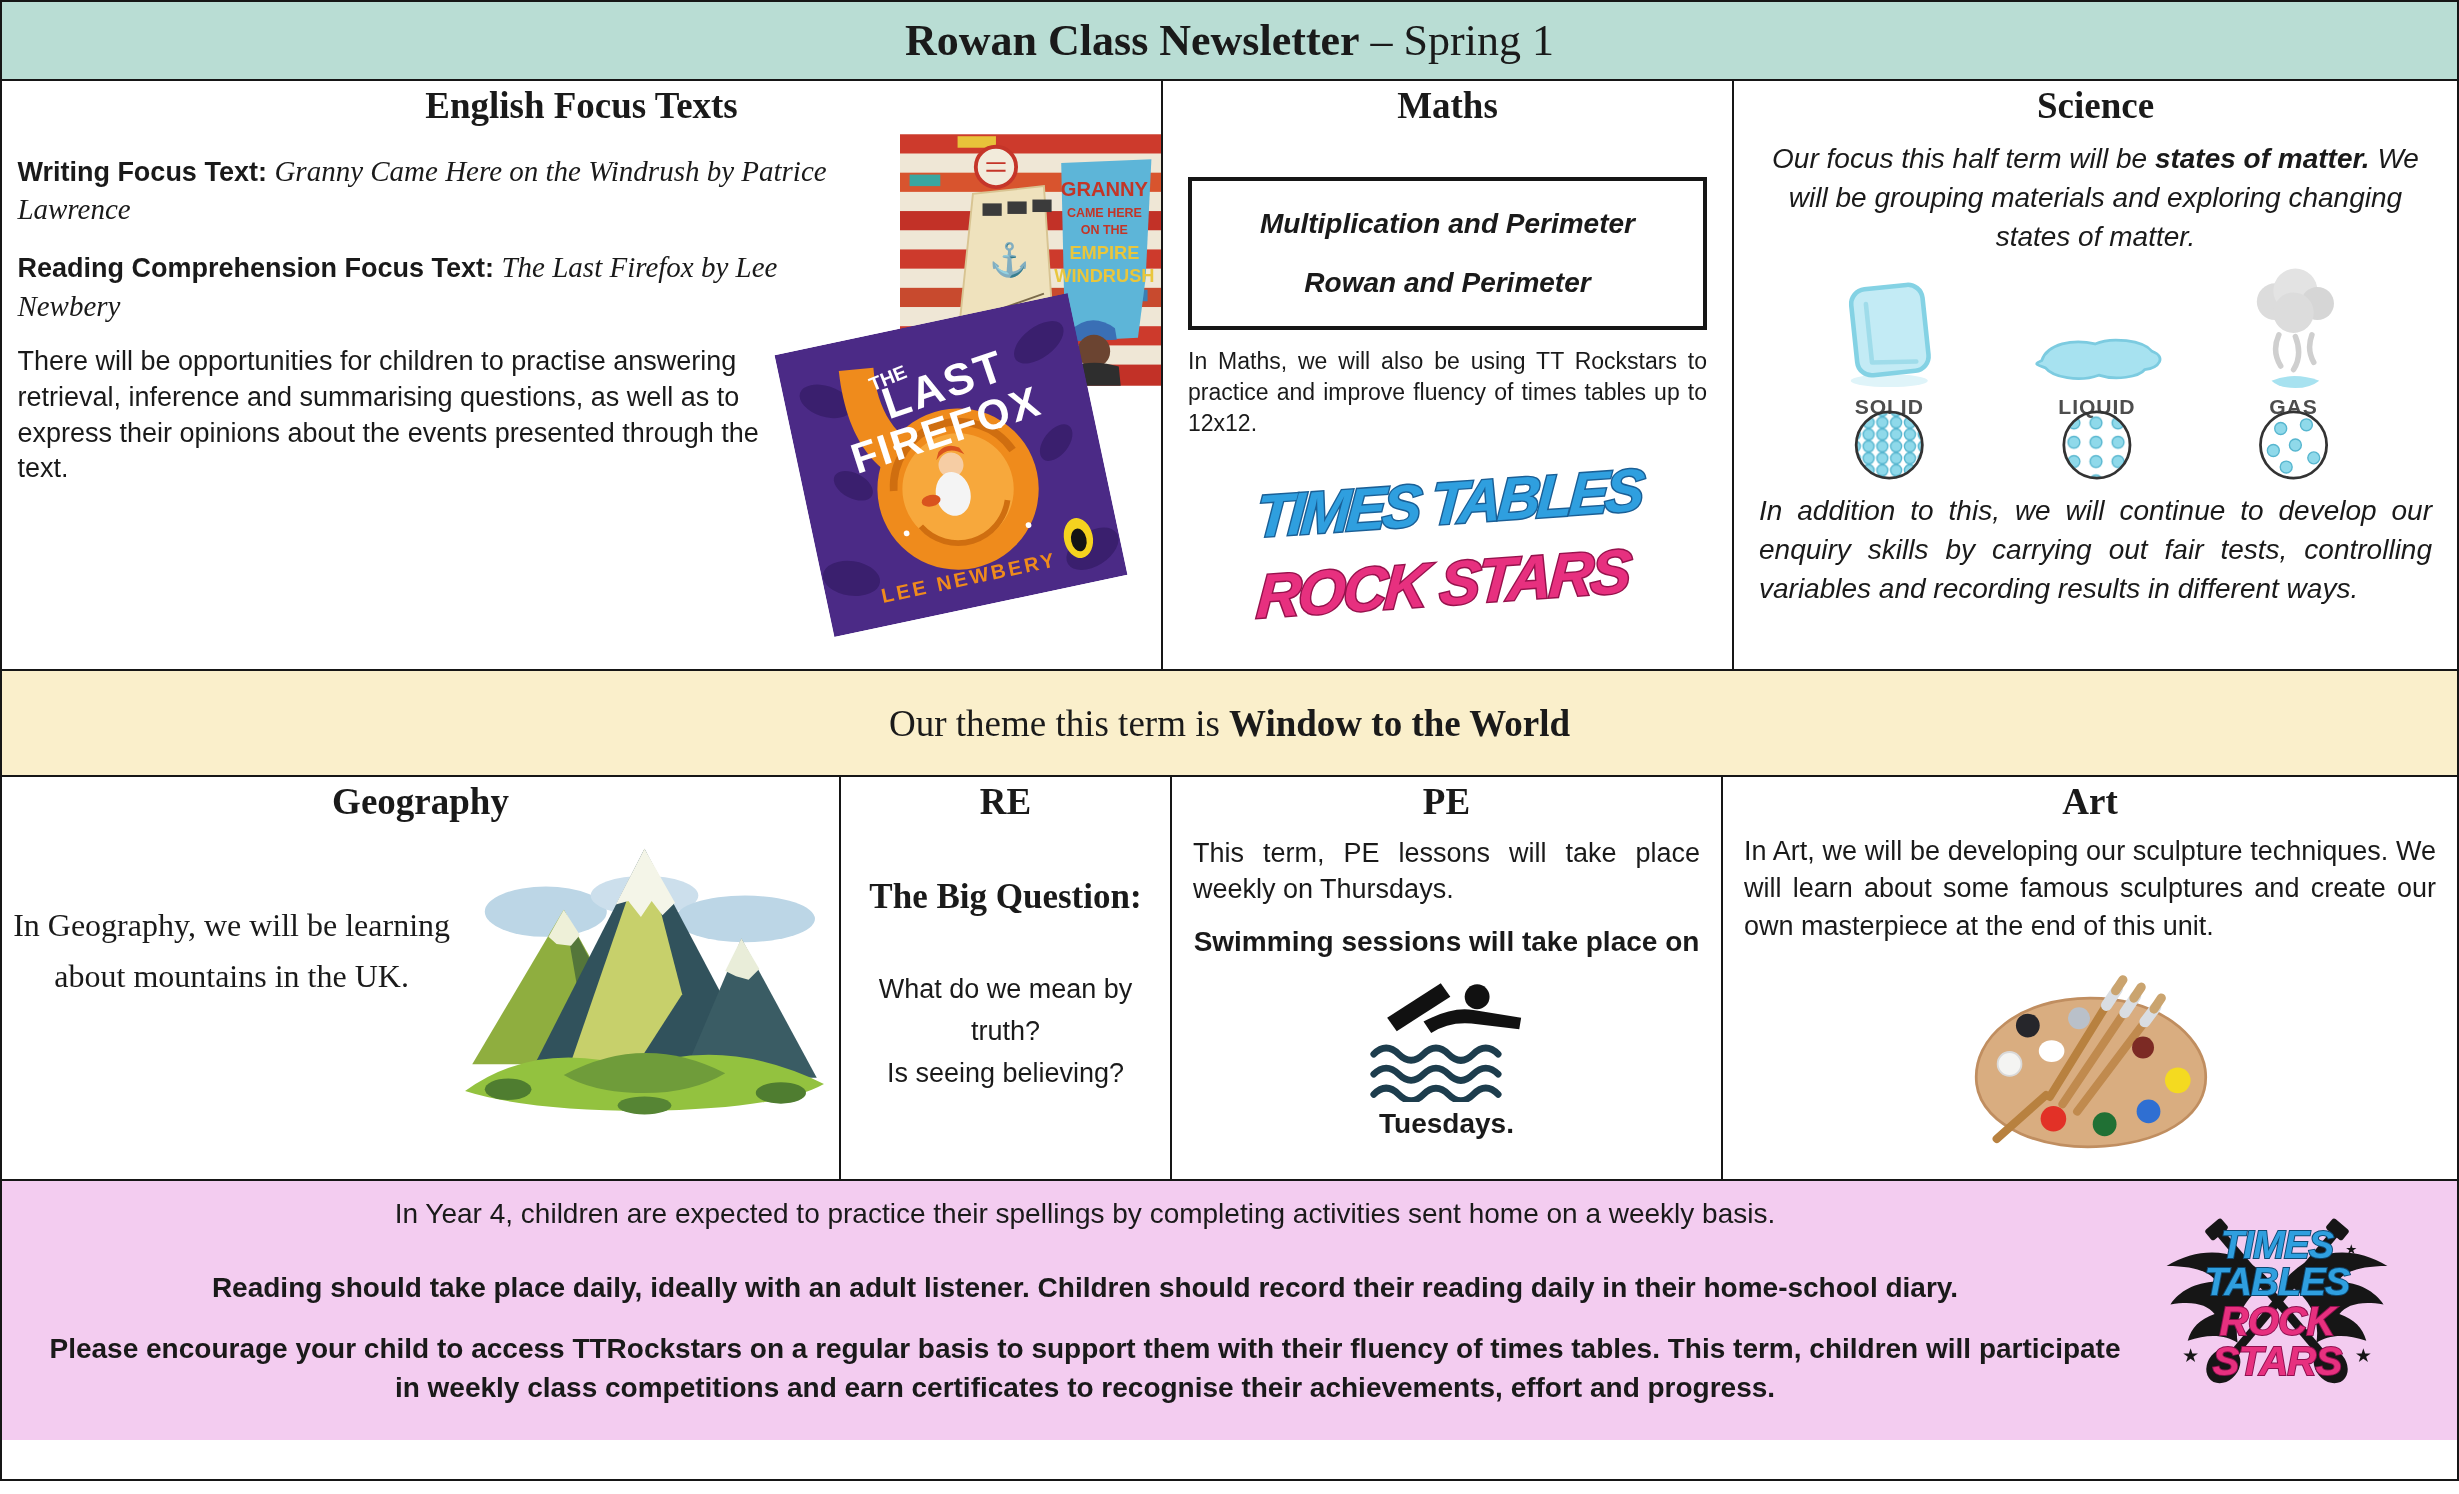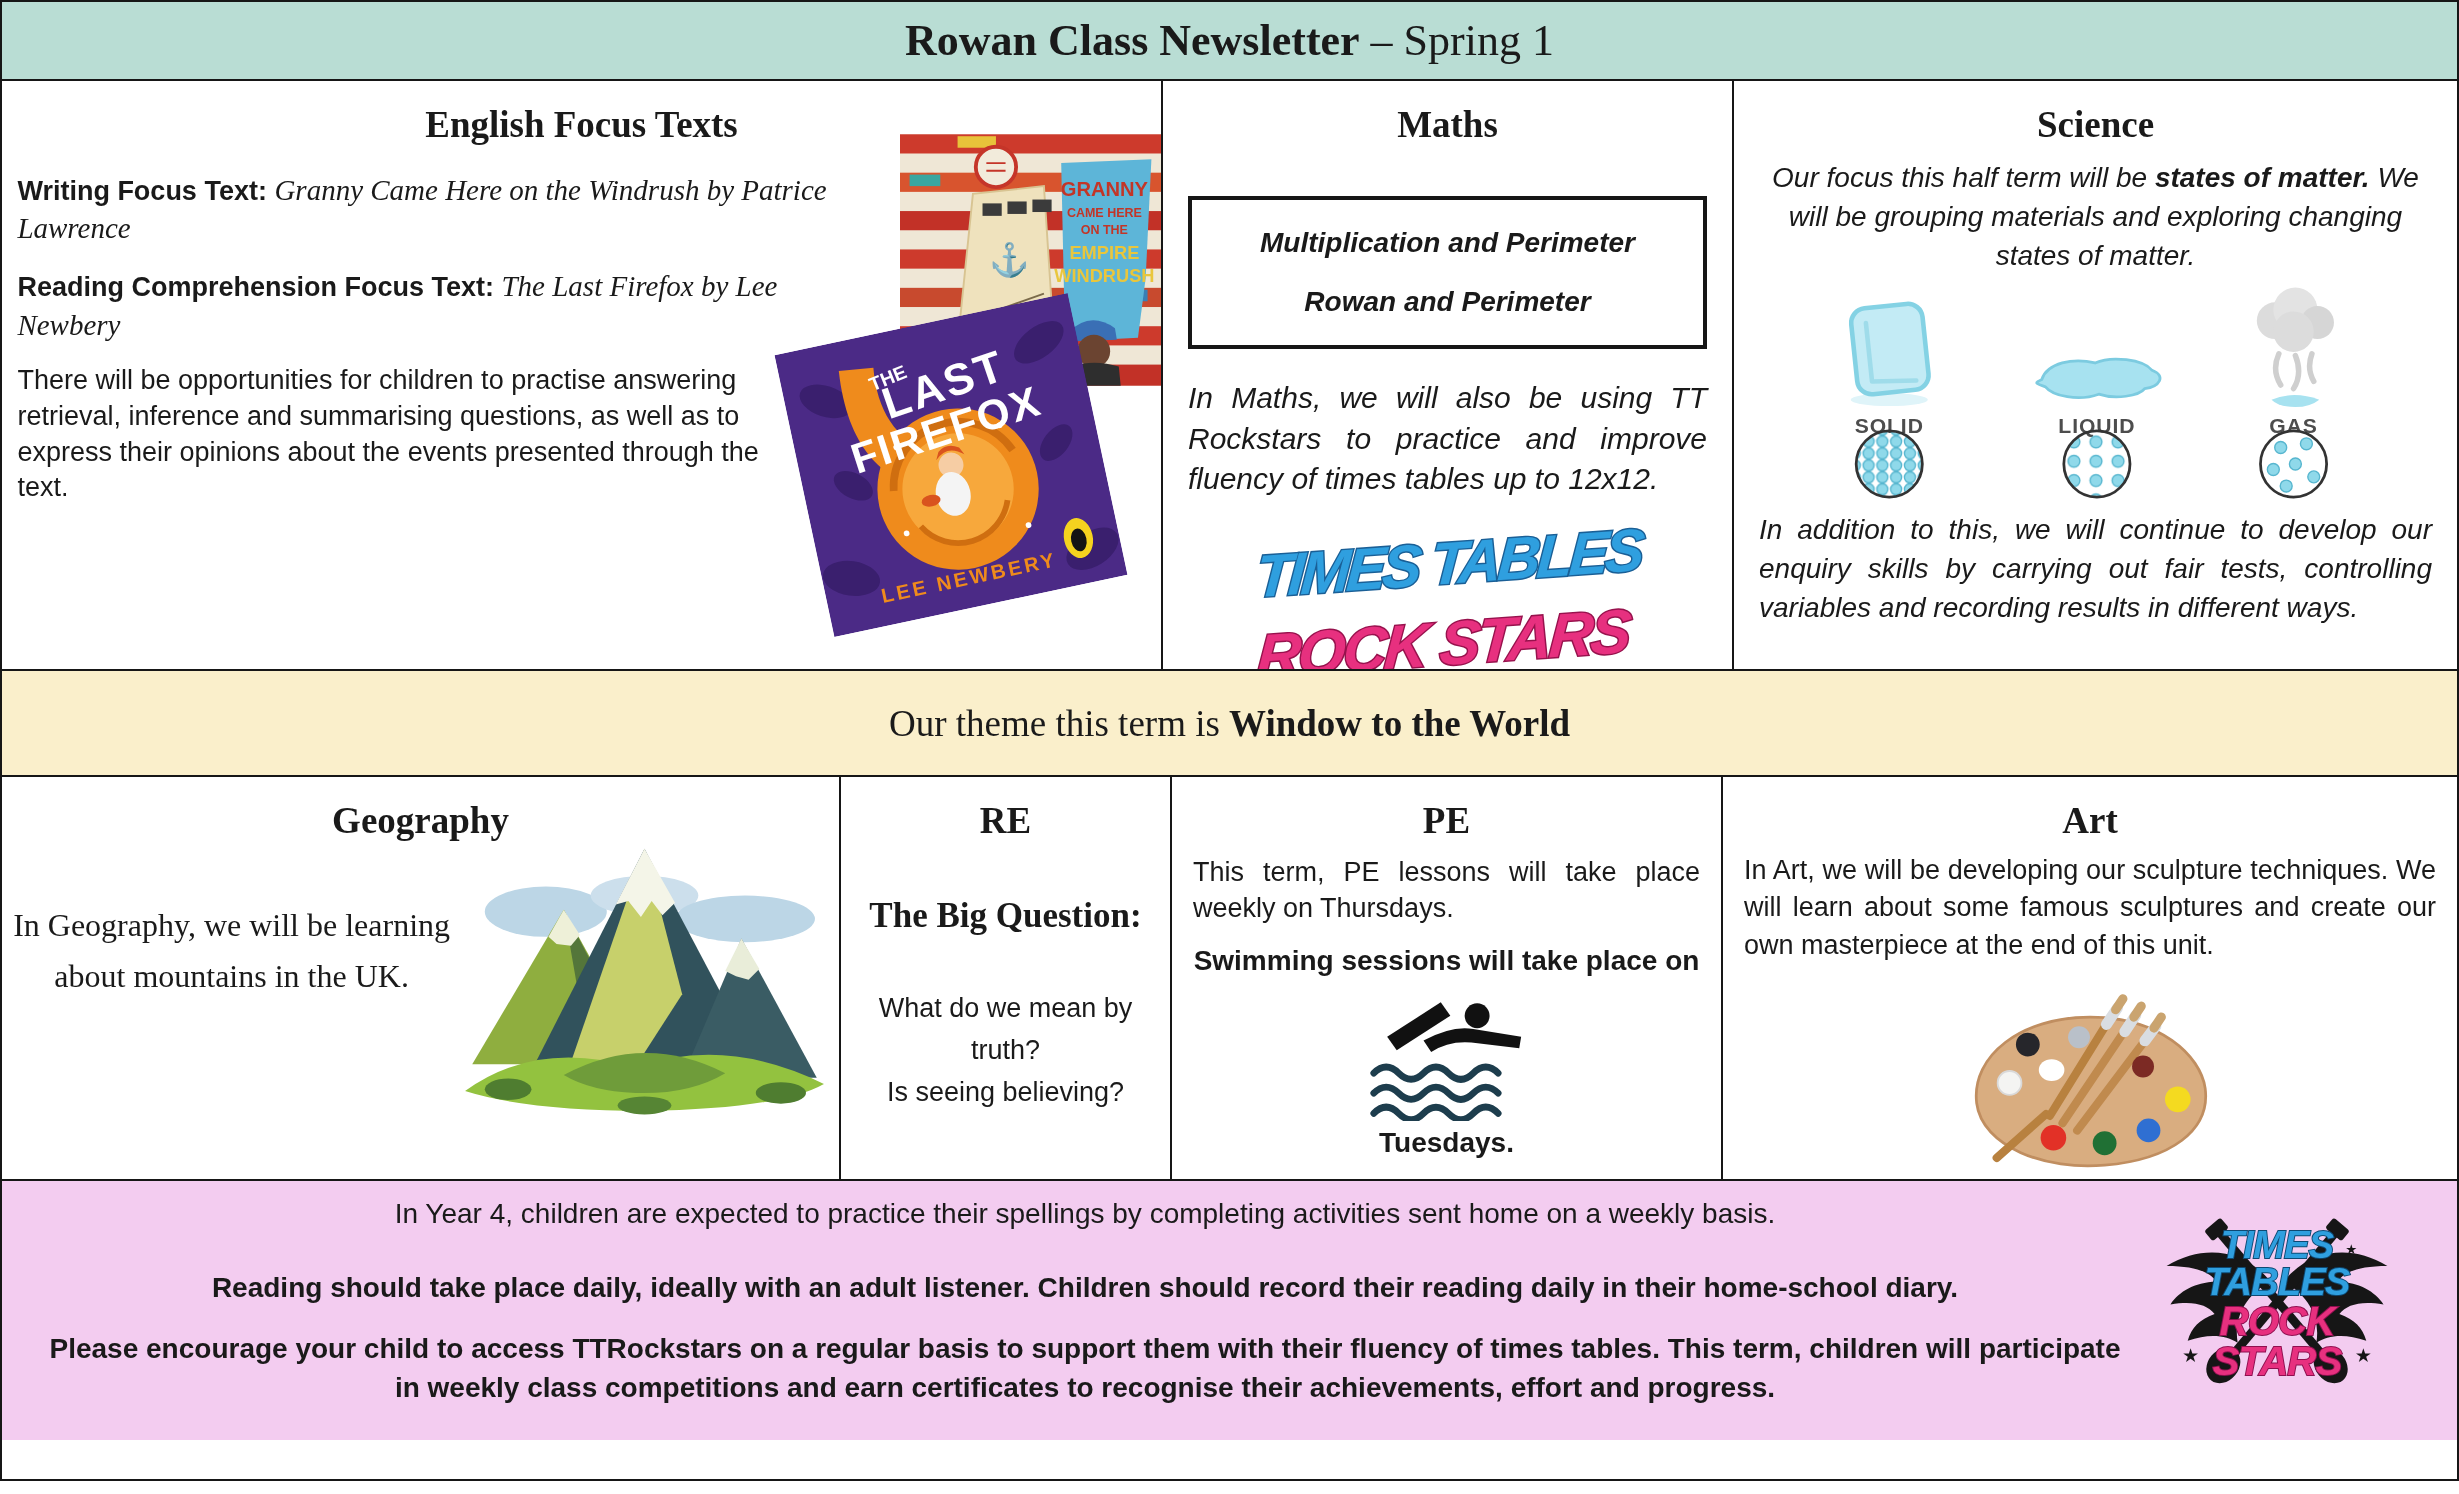--- a/index.html
+++ b/index.html
@@ -20,38 +20,38 @@
 
   .c-english { width:1161px; }
   .c-maths   { width:571px; }
   .c-science { flex:1; }
   .c-geo { width:839px; }
   .c-re  { width:331px; }
   .c-pe  { width:551px; }
   .c-art { flex:1; }
 
   h2.sec { font-family:"Liberation Serif",serif; font-weight:bold; font-size:37px;
-           text-align:center; margin-top:22px; }
+           text-align:center; margin-top:3px; }
 
   .serif-i { font-family:"Liberation Serif",serif; font-style:italic; font-size:29px; }
 
   
   .eng-text { width:845px; padding:5.8px 0 0 15.4px; font-size:27px; line-height:1.32; }
   .eng-text p { margin-top:19px; }
   .eng-text .lbl { font-weight:bold; }
   .eng-p4 { width:778px; }
   .book { position:absolute; }
   .book-granny { left:898px; top:53px; width:261px; height:252px; }
   .book-firefox { left:799px; top:240px; width:300px; height:288px; transform:rotate(-12deg); }
 
   
   .maths-box { margin:50px 25px 0; border:4.8px solid #161616; padding:27px 7.7px;
                text-align:center; font-weight:bold; font-style:italic; font-size:28px; }
   .maths-box div + div { margin-top:27px; }
-  .maths-para { margin:29px 25px 0; font-style:italic; font-size:30px; line-height:1.35; text-align:justify; }
+  .maths-para { margin:16px 25px 0; font-size:23px; line-height:1.35; text-align:justify; }
   .ttrs-m { display:block; margin:5.8px auto 0; }
 
   
   .sci-p1 { margin:11.5px 25px 0; font-style:italic; font-size:28px; line-height:1.4; text-align:center; }
   .sci-p1 b { font-weight:bold; }
   .sci-p2 { margin:7.7px 25px 0; font-style:italic; font-size:28px; line-height:1.4; text-align:justify; }
   .states { display:block; margin:3.8px auto 0; }
 
   
   .theme { height:108px; border-top:2.9px solid #161616; border-bottom:2.9px solid #161616;

